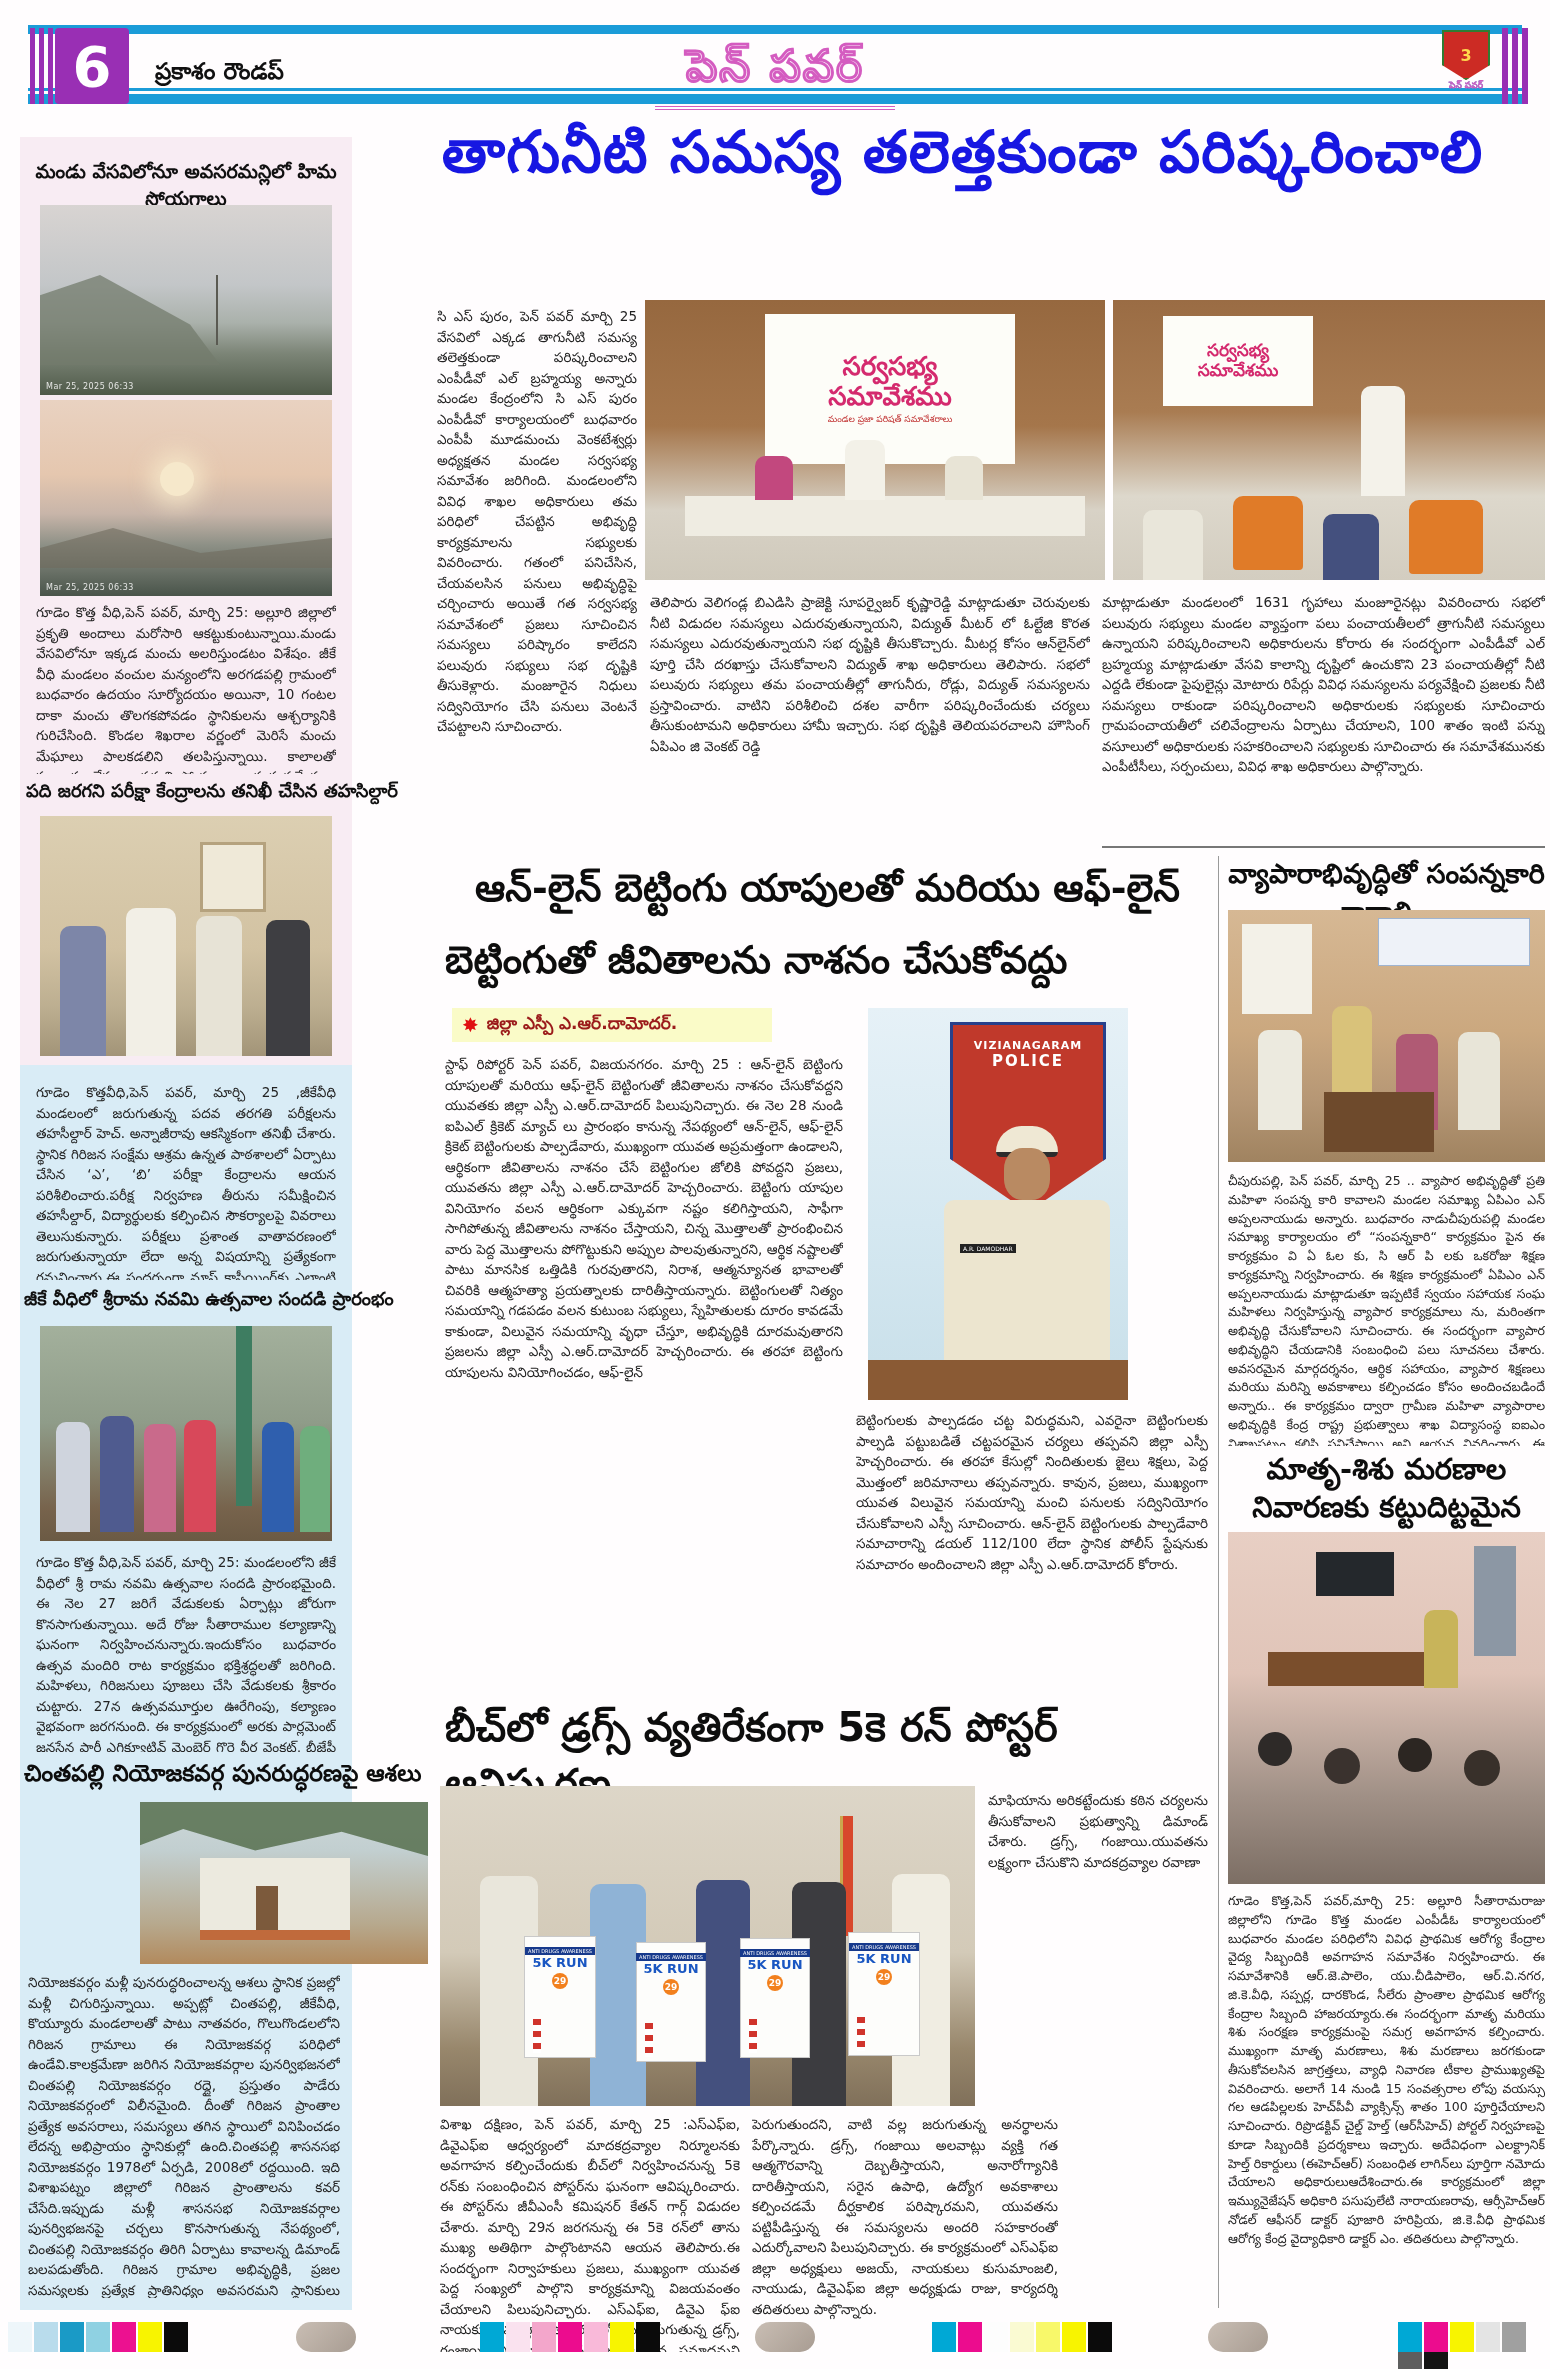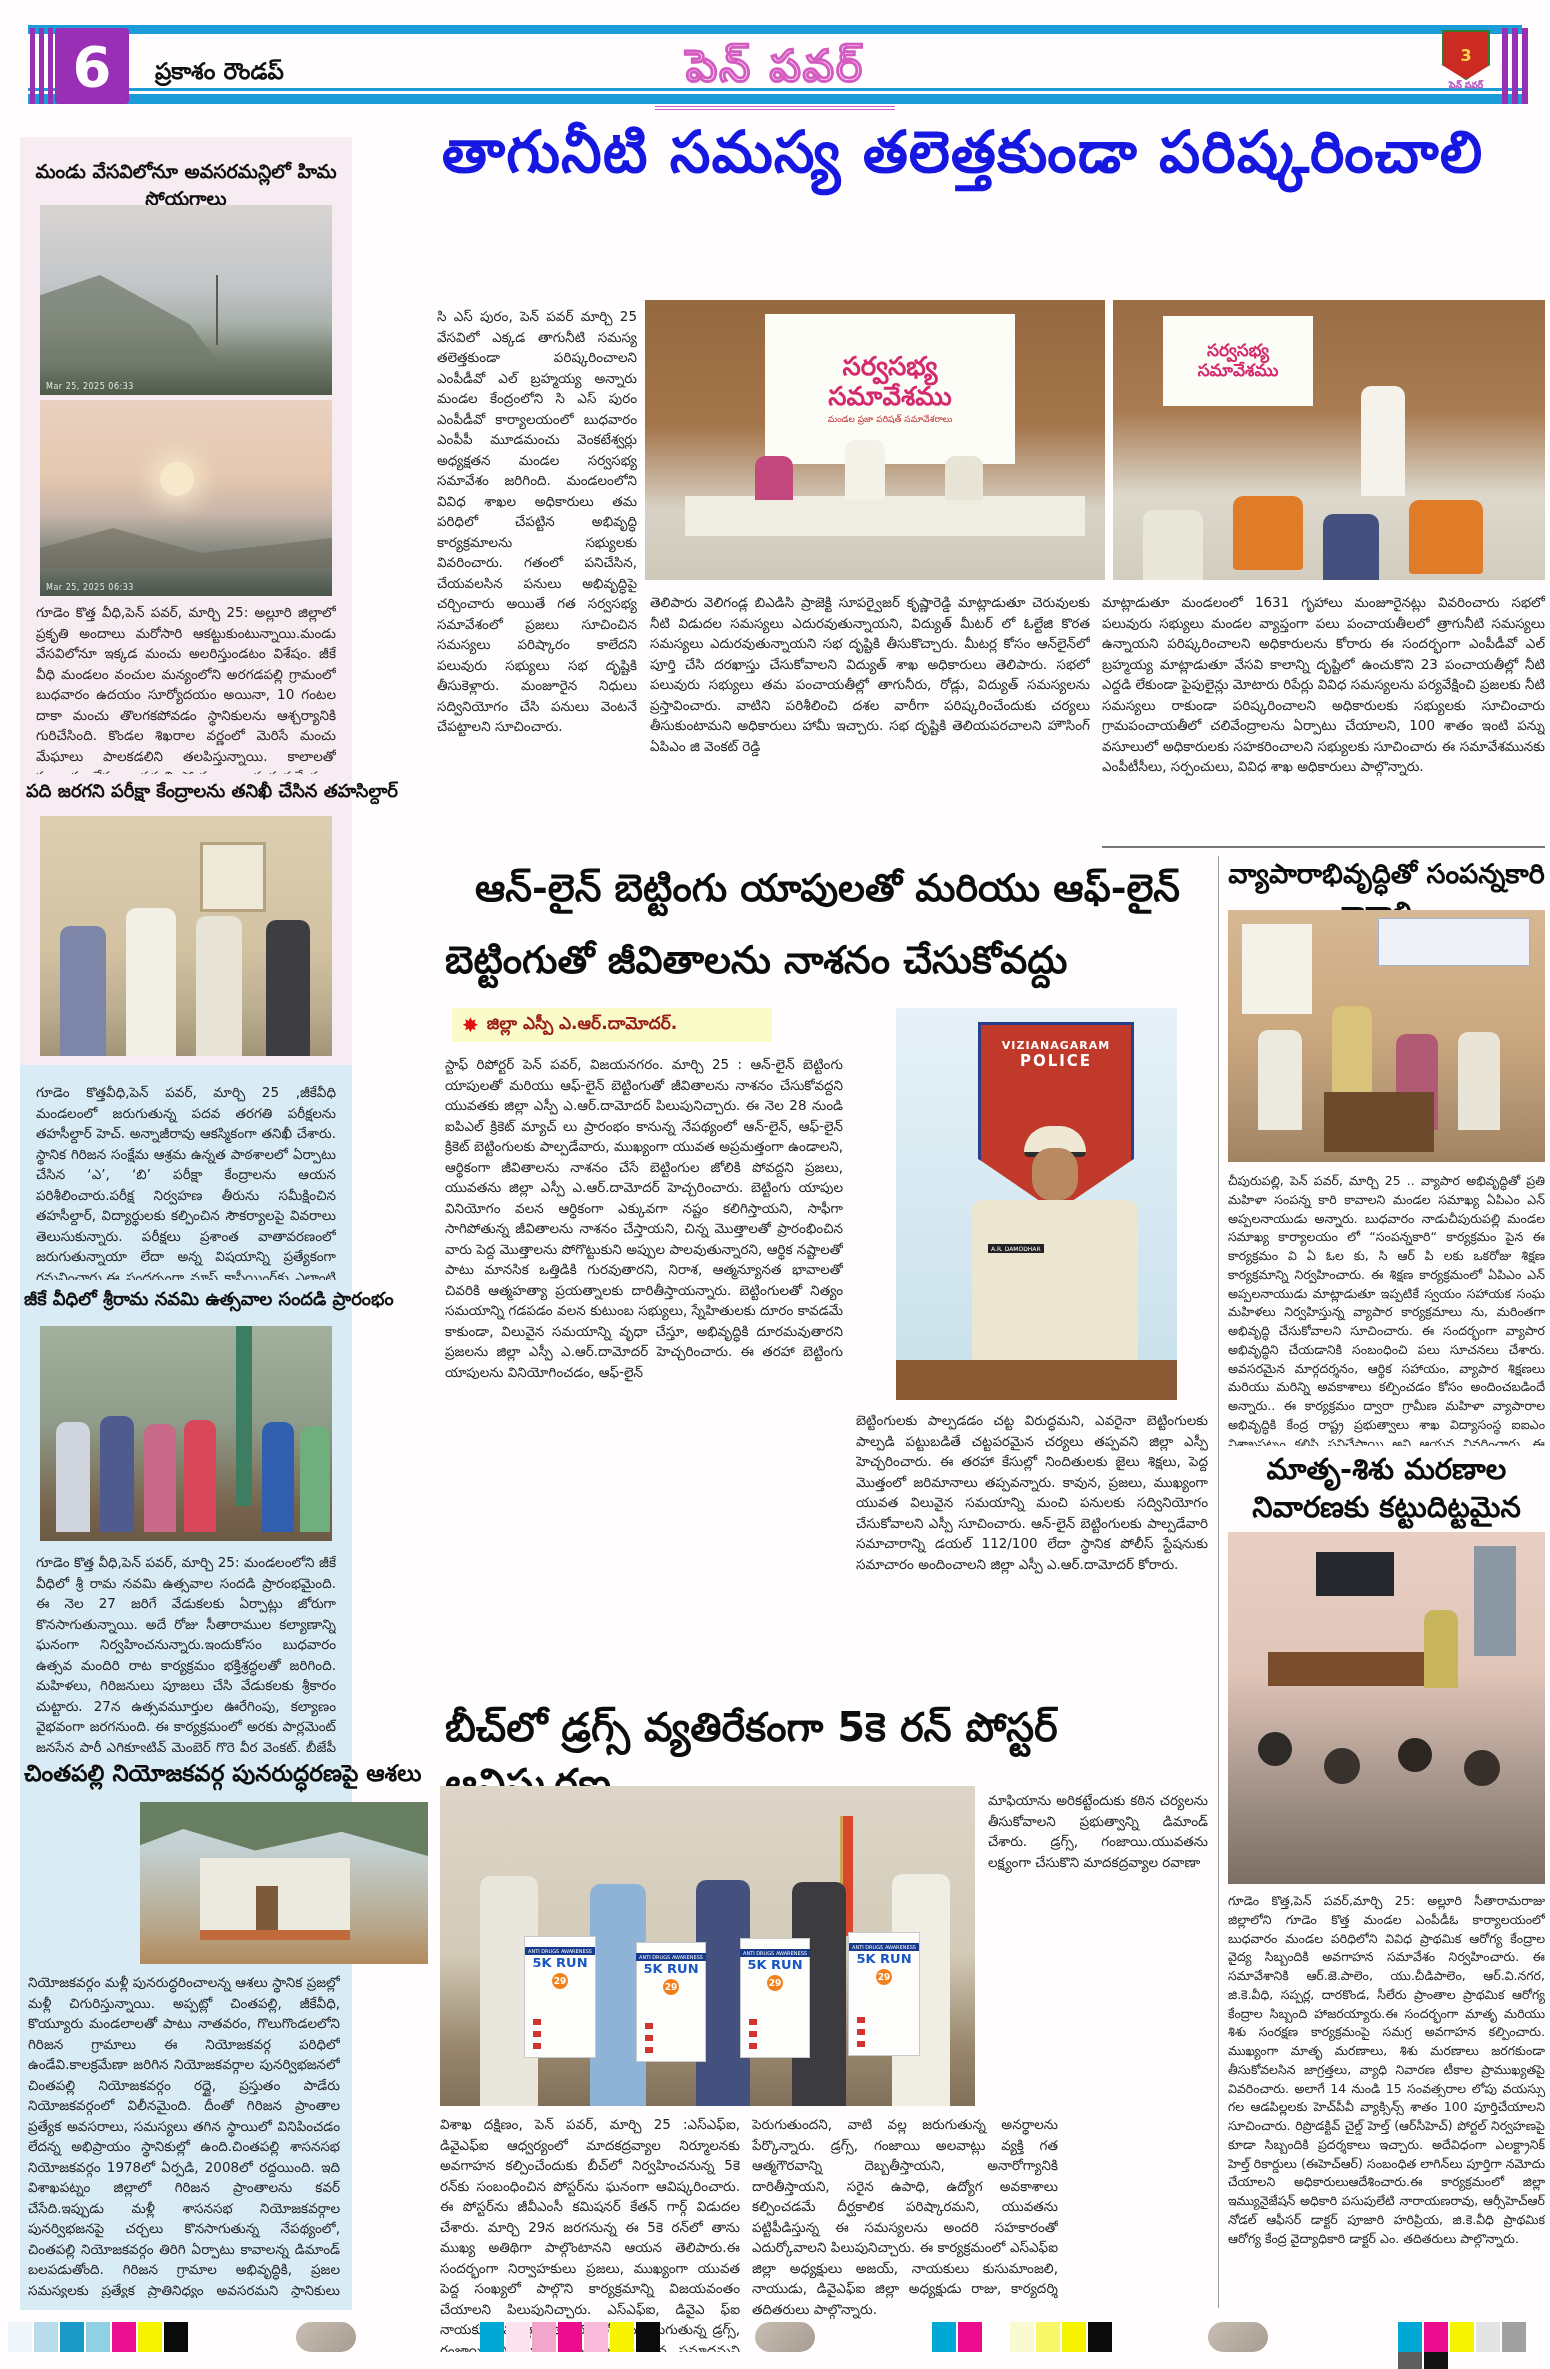--- a/index.html
+++ b/index.html
@@ -187,21 +187,21 @@
   <div class="abs bighead" style="left:445px;top:866px;width:765px;margin-left:30px;">ఆన్-లైన్ బెట్టింగు యాపులతో మరియు ఆఫ్-లైన్</div>
   <div class="abs bighead" style="left:445px;top:938px;width:765px;">బెట్టింగుతో జీవితాలను నాశనం చేసుకోవద్దు</div>
 
   <div id="kicker" class="abs" style="left:452px;top:1008px;width:300px;height:34px;">
     <span id="star">✸</span>
     <span class="ktext">జిల్లా ఎస్పీ ఎ.ఆర్.దామోదర్.</span>
   </div>
 
   <div class="abs jtext" style="left:445px;top:1054px;width:398px;height:646px;overflow:hidden;">స్టాఫ్ రిపోర్టర్ పెన్ పవర్, విజయనగరం. మార్చి 25 : ఆన్-లైన్ బెట్టింగు యాపులతో మరియు ఆఫ్-లైన్ బెట్టింగుతో జీవితాలను నాశనం చేసుకోవద్దని యువతకు జిల్లా ఎస్పీ ఎ.ఆర్.దామోదర్ పిలుపునిచ్చారు. ఈ నెల 28 నుండి ఐపిఎల్ క్రికెట్ మ్యాచ్ లు ప్రారంభం కానున్న నేపథ్యంలో ఆన్-లైన్, ఆఫ్-లైన్ క్రికెట్ బెట్టింగులకు పాల్పడేవారు, ముఖ్యంగా యువత అప్రమత్తంగా ఉండాలని, ఆర్థికంగా జీవితాలను నాశనం చేసే బెట్టింగుల జోలికి పోవద్దని ప్రజలు, యువతను జిల్లా ఎస్పీ ఎ.ఆర్.దామోదర్ హెచ్చరించారు. బెట్టింగు యాపుల వినియోగం వలన ఆర్థికంగా ఎక్కువగా నష్టం కలిగిస్తాయని, సాఫీగా సాగిపోతున్న జీవితాలను నాశనం చేస్తాయని, చిన్న మొత్తాలతో ప్రారంభించిన వారు పెద్ద మొత్తాలను పోగొట్టుకుని అప్పుల పాలవుతున్నారని, ఆర్థిక నష్టాలతో పాటు మానసిక ఒత్తిడికి గురవుతారని, నిరాశ, ఆత్మన్యూనత భావాలతో చివరికి ఆత్మహత్యా ప్రయత్నాలకు దారితీస్తాయన్నారు. బెట్టింగులతో నిత్యం సమయాన్ని గడపడం వలన కుటుంబ సభ్యులు, స్నేహితులకు దూరం కావడమే కాకుండా, విలువైన సమయాన్ని వృధా చేస్తూ, అభివృద్ధికి దూరమవుతారని ప్రజలను జిల్లా ఎస్పీ ఎ.ఆర్.దామోదర్ హెచ్చరించారు. ఈ తరహా బెట్టింగు యాపులను వినియోగించడం, ఆఫ్-లైన్</div>
 
-  <div class="abs photo" style="left:896px;top:1008px;width:281px;height:392px;background:linear-gradient(180deg,#e6f1f7 0%,#d5e8f1 55%,#c8dfe9 100%);">
+  <div class="abs photo" style="left:868px;top:1008px;width:260px;height:392px;background:linear-gradient(180deg,#e6f1f7 0%,#d5e8f1 55%,#c8dfe9 100%);">
     <div id="vshield" class="abs" style="left:82px;top:14px;width:150px;height:170px;">
       <span class="v1">VIZIANAGARAM</span>
       <span class="v2">POLICE</span>
     </div>
     <div class="headc" style="left:128px;top:118px;width:62px;height:26px;background:#efe8d4;border-bottom:5px solid #2c2c2c;border-radius:30px 30px 6px 6px;"></div>
     <div class="headc" style="left:136px;top:140px;width:46px;height:52px;background:#b98a62;border-radius:40%;"></div>
     <div class="torso" style="left:76px;top:192px;width:166px;height:160px;background:#ece5cf;"></div>
     <div class="abs" style="left:92px;top:236px;background:#222;color:#fff;font-size:6px;padding:1px 3px;">A.R. DAMODHAR</div>
     <div class="abs" style="left:0;top:352px;width:314px;height:40px;background:#8a5a34;"></div>
   </div>

